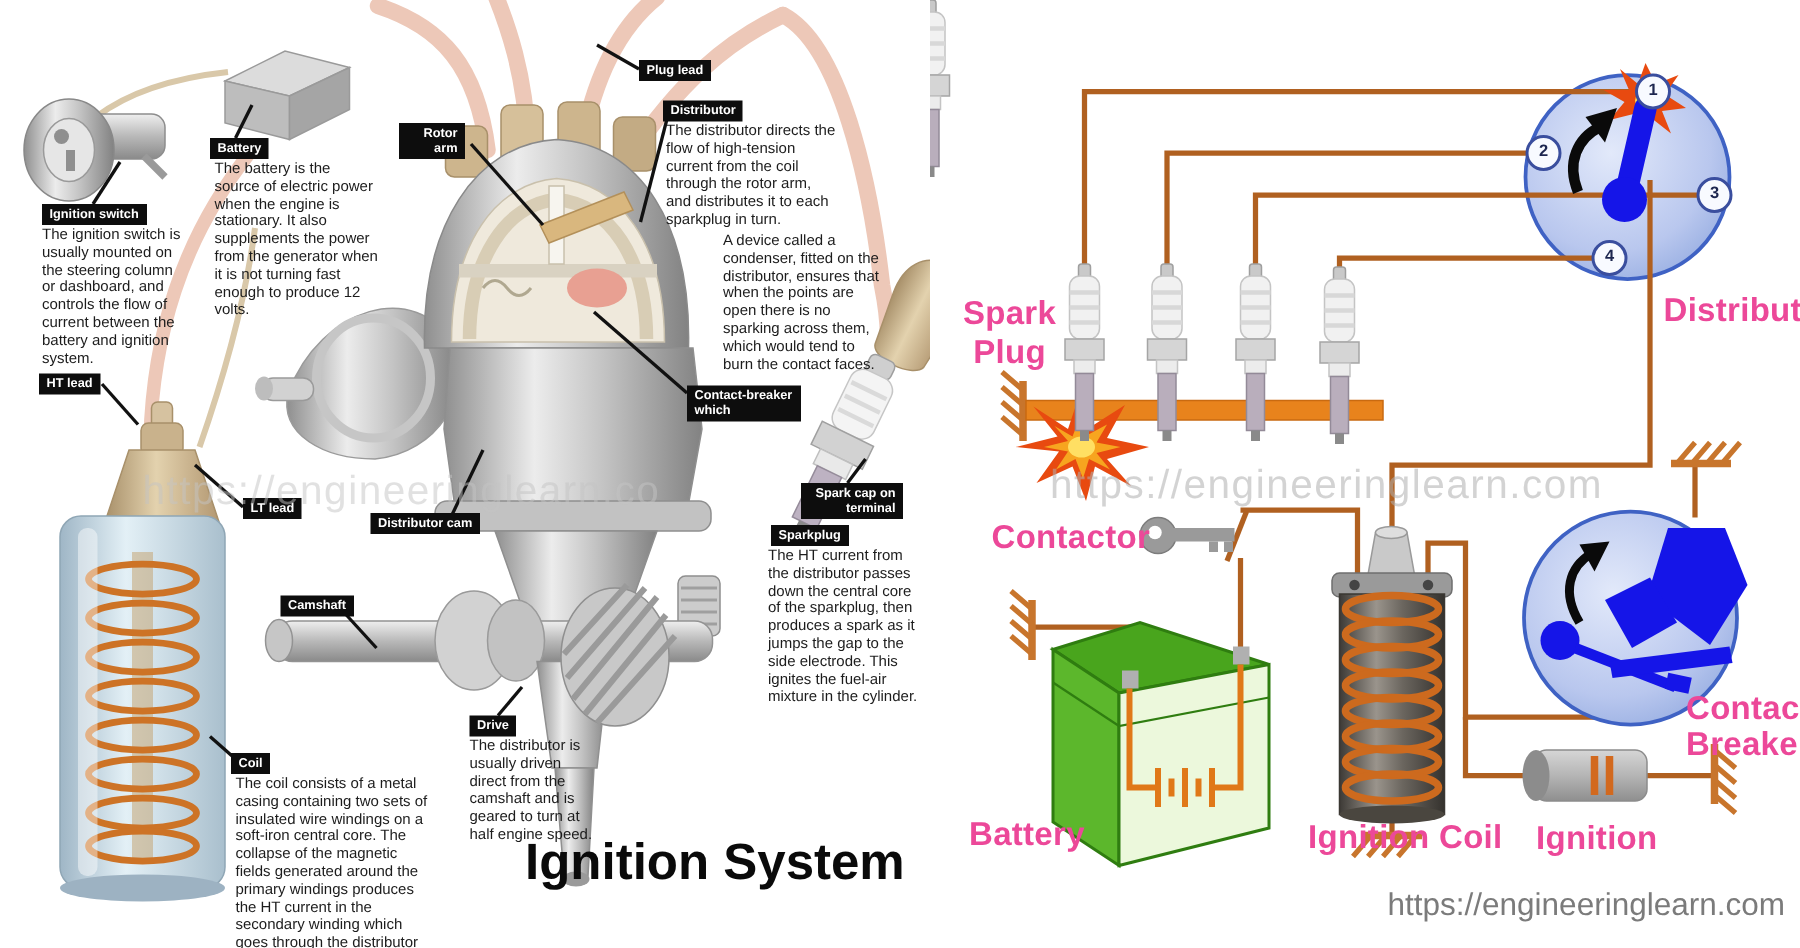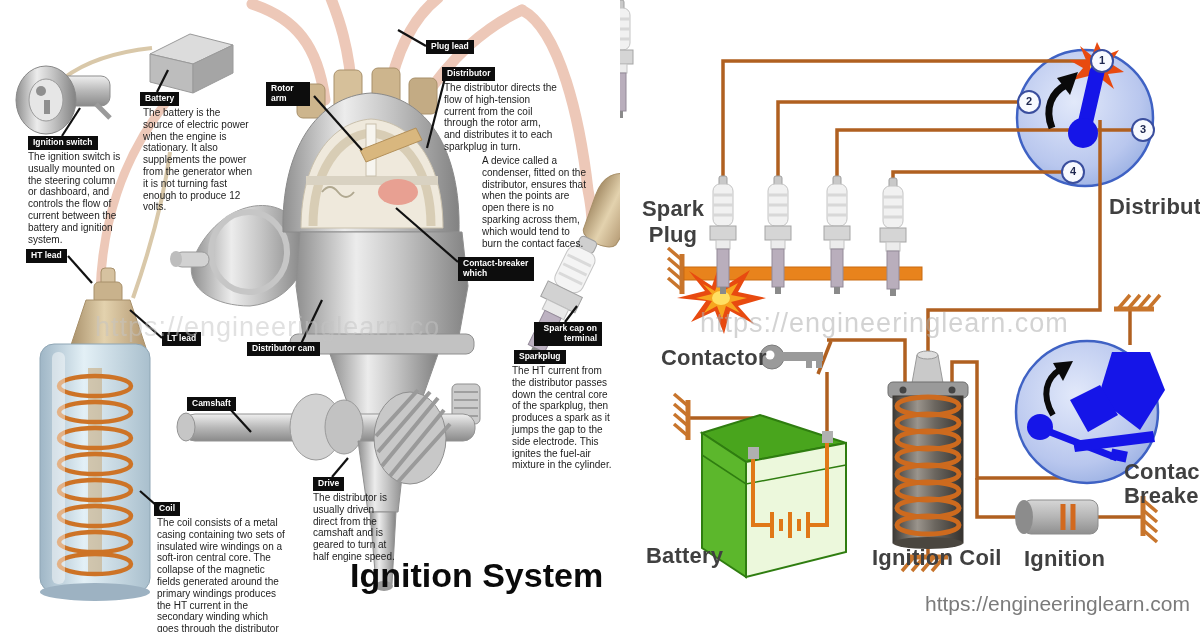--- a/index.html
+++ b/index.html
@@ -3,21 +3,21 @@
 <meta charset="utf-8">
 <style>
   html,body{margin:0;padding:0;background:#fff;}
   .canvas{position:relative;width:1200px;height:632px;background:#ffffff;overflow:hidden;
           font-family:"Liberation Sans", sans-serif;}
   .abs{position:absolute;}
   svg{display:block;}
   .chip{position:absolute;background:#0d0d0d;color:#fff;font-size:8.5px;font-weight:bold;
         line-height:1.15;padding:2px 5px;white-space:normal;}
   .para{position:absolute;color:#1c1c1c;font-size:10px;line-height:1.18;font-weight:normal;}
-  .biglabel{position:absolute;color:#404040;font-size:22px;font-weight:bold;letter-spacing:0.2px;}
+  .biglabel{position:absolute;color:#ec4899;font-size:22px;font-weight:bold;letter-spacing:0.2px;}
   .termnum{position:absolute;width:14px;text-align:center;font-size:11px;font-weight:bold;color:#1d264f;}
   .watermark{position:absolute;font-size:27px;letter-spacing:1px;white-space:nowrap;}
   .title{position:absolute;font-size:34px;font-weight:bold;color:#0a0a0a;white-space:nowrap;}
   .footer{position:absolute;font-size:21px;color:#7b7b7b;white-space:nowrap;}
 </style>
 </head>
 <body>
 
 <div class="canvas">
 
@@ -309,21 +309,21 @@
       <path d="M443,504 V530 M453,504 V530" stroke="#d2691e" stroke-width="5"></path>
     </g>
   </svg>
 
   <div class="chip" style="left:28px;top:136px">Ignition switch</div>
   <div class="para" style="left:28px;top:151px;width:98px">The ignition switch is usually mounted on the steering column or dashboard, and controls the flow of current between the battery and ignition system.</div>
 
   <div class="chip" style="left:140px;top:92px">Battery</div>
   <div class="para" style="left:143px;top:107px;width:110px">The battery is the source of electric power when the engine is stationary. It also supplements the power from the generator when it is not turning fast enough to produce 12 volts.</div>
 
-  <div class="chip" style="left:266px;top:82px;width:34px;text-align:left">Rotor arm</div>
+  <div class="chip" style="left:266px;top:82px;width:34px;text-align:right">Rotor arm</div>
   <div class="chip" style="left:426px;top:40px">Plug lead</div>
 
   <div class="chip" style="left:442px;top:67px">Distributor</div>
   <div class="para" style="left:444px;top:82px;width:114px">The distributor directs the flow of high-tension current from the coil through the rotor arm, and distributes it to each sparkplug in turn.</div>
 
   <div class="para" style="left:482px;top:155px;width:108px">A device called a condenser, fitted on the distributor, ensures that when the points are open there is no sparking across them, which would tend to burn the contact faces.</div>
 
   <div class="chip" style="left:458px;top:257px;width:66px">Contact-breaker which</div>
 
   <div class="chip" style="left:26px;top:249px">HT lead</div>

